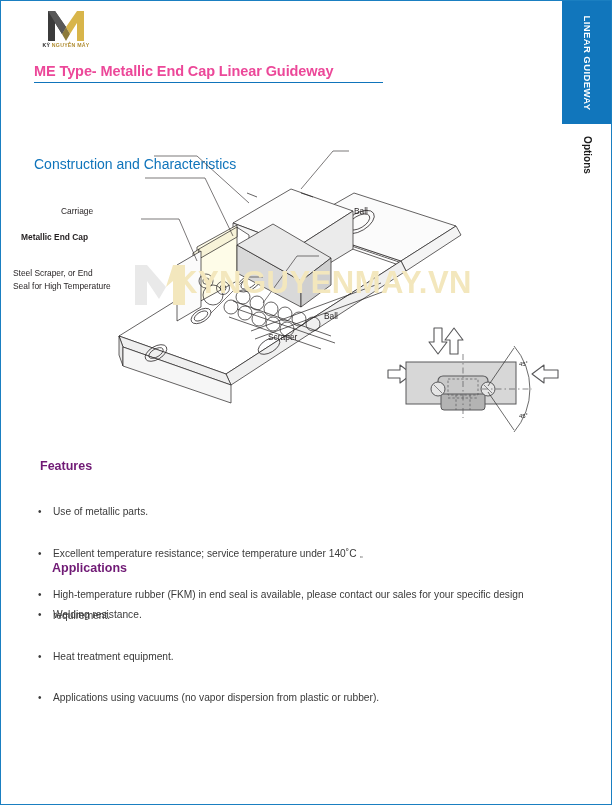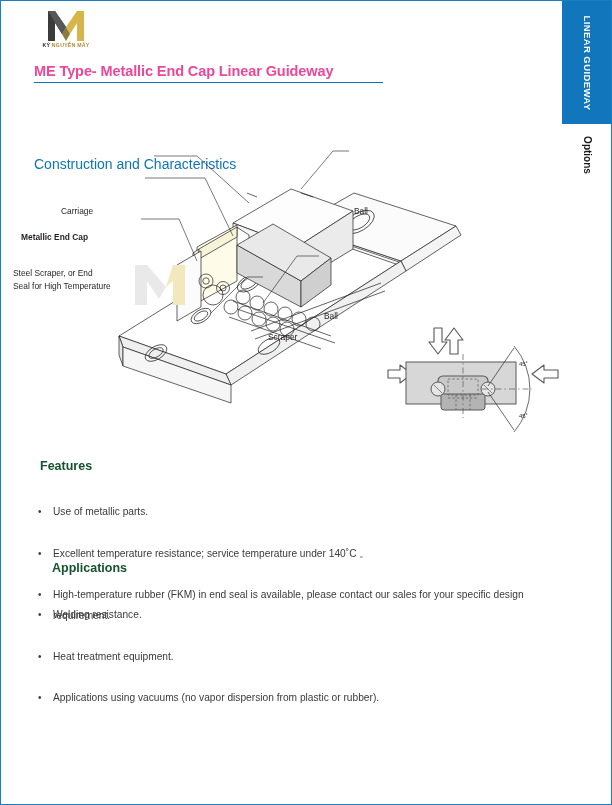--- a/index.html
+++ b/index.html
@@ -114,21 +114,21 @@
     color: #0f74bb;
     margin-top: 47px;
   }
 
   
   .sec-head {
     position: absolute;
     left: 33px;
     font-size: 12.5px;
     font-weight: bold;
-    color: #14532d;
+    color: #701a75;
     padding-left: 6px;
   }
   .sec-list {
     position: absolute;
     left: 37px;
     width: 510px;
     color: #3a3a3a;
     font-size: 10.2px;
     line-height: 20.5px;
   }
@@ -321,20 +321,21 @@
     <span class="label-text" style="left:353px; top:75px;">Ball</span>
     <span class="label-text" style="left:323px; top:180px;">Ball</span>
     <span class="label-text" style="left:267px; top:201px;">Scraper</span>
   </div>
 
   <div class="watermark">
     <svg width="60" height="52" viewBox="0 0 60 52">
       <polygon points="2,6 2,46 14,46 14,22 26,40 33,28 14,6" fill="#e9e9e9"></polygon>
       <polygon points="52,6 52,46 40,46 40,22 33,28 40,6" fill="#f3e7bd"></polygon>
     </svg>
+    <span class="wm-text">KYNGUYENMAY.VN</span>
   </div>
 
   <div style="position:absolute; left:385px; top:325px; width:185px; height:110px;">
     <svg width="185" height="110" viewBox="0 0 185 110">
 
       <g fill="#ffffff" stroke="#58585a" stroke-width="1.1" stroke-linejoin="round">
         <polygon points="48,2 56,2 56,16 61,16 52,28 43,16 48,16"></polygon>
         <polygon points="72,28 64,28 64,14 59,14 68,2 77,14 72,14"></polygon>
         <polygon points="172,52 172,44 158,44 158,39 146,48 158,57 158,52"></polygon>
         <polygon points="2,44 2,52 14,52 14,57 26,48 14,39 14,44"></polygon>

